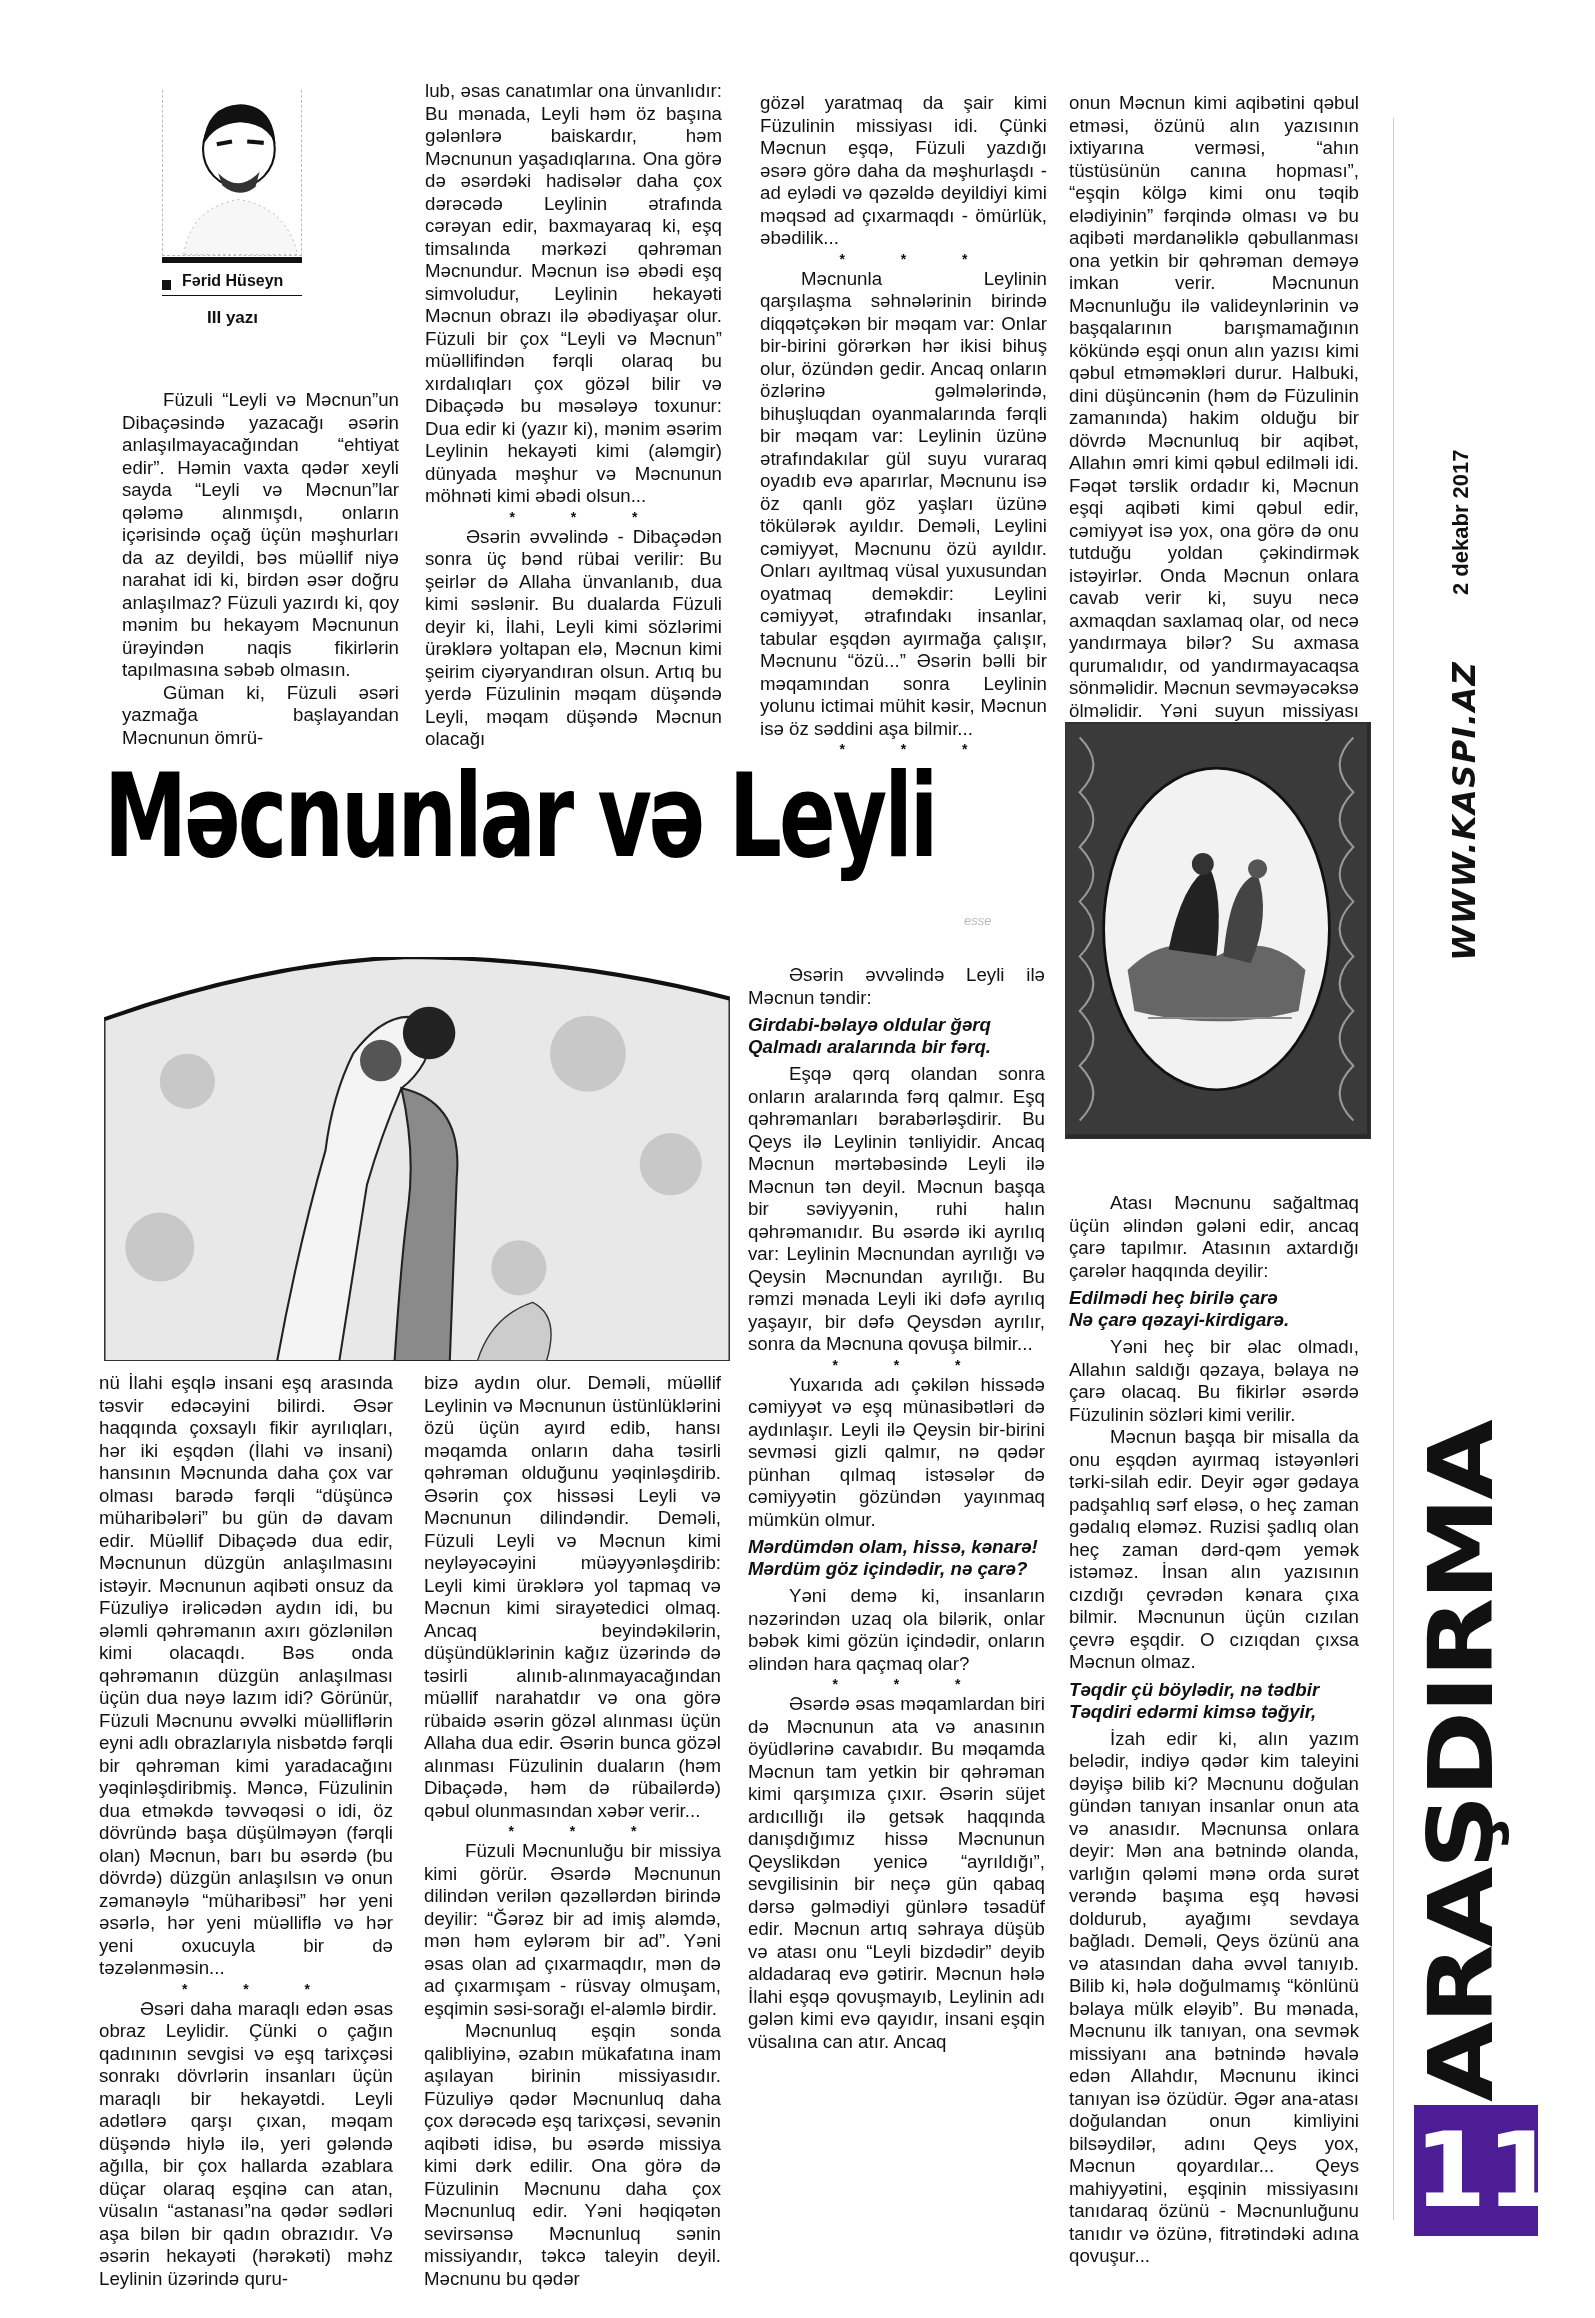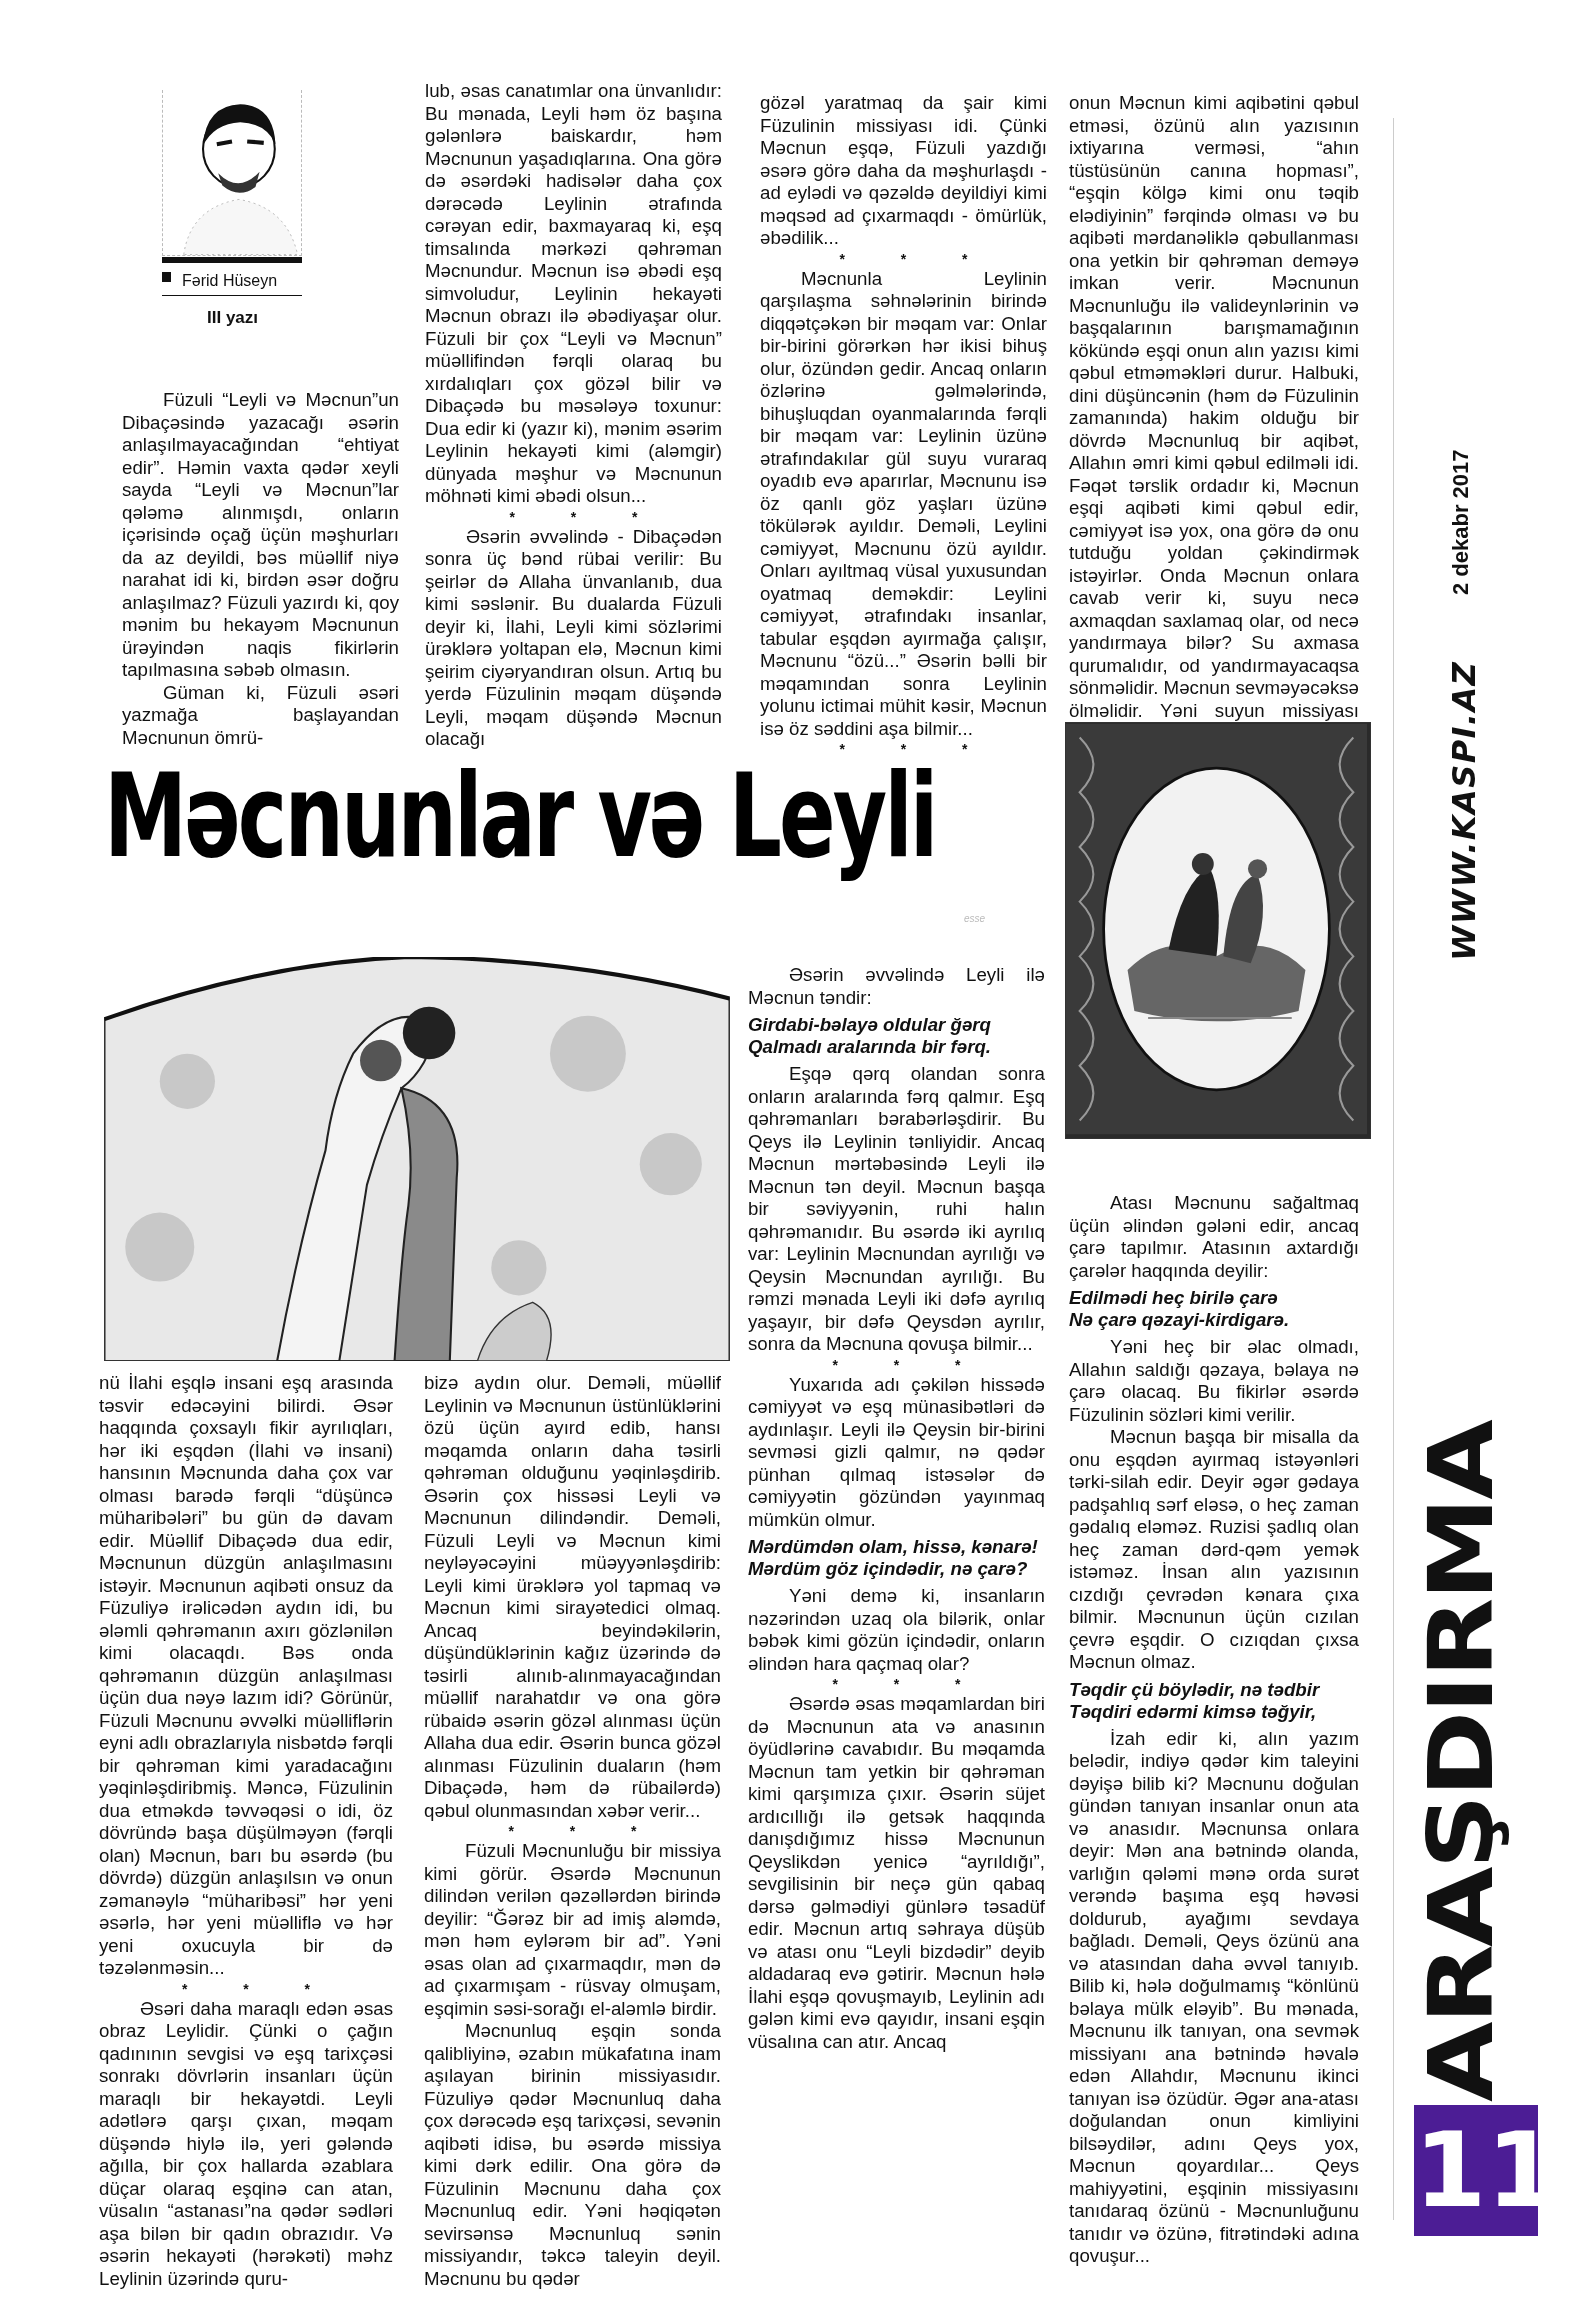--- a/index.html
+++ b/index.html
@@ -5,26 +5,26 @@
   html, body { margin:0; padding:0; background:#ffffff; }
   body { width:1596px; height:2319px; position:relative; overflow:hidden; color:#111; font-family:"Liberation Sans", sans-serif; }
   .col { position:absolute; font-family:"Liberation Sans", sans-serif; font-size:18.7px; line-height:22.5px; text-align:justify; color:#111; }
   .col p { margin:0; text-indent:41px; }
   .col p.noind { text-indent:0; }
   .stars { text-align:center; letter-spacing:26px; font-size:14px; line-height:18px; font-weight:bold; padding-left:26px; }
   .verse { font-style:italic; font-weight:bold; text-indent:0 !important; margin:5px 0 !important; line-height:22px; }
   .photo { position:absolute; left:162px; left:162px; top:90px; width:138px; height:165px; border:0.7px dashed #bbb; border-top:none; background:#fff; }
   .photo svg { width:100%; height:100%; }
   .byline-bar { position:absolute; left:162px; top:257px; width:140px; height:5.5px; background:#111; }
-  .byline { position:absolute; left:162px; top:272px; font-size:16px; font-weight:normal; display:flex; align-items:flex-start; gap:11px; }
+  .byline { position:absolute; left:162px; top:272px; font-size:16px; font-weight:bold; display:flex; align-items:flex-end; gap:11px; }
   .byline .sq { width:9px; height:9.7px; background:#111; display:inline-block; }
   .byline-rule { position:absolute; left:162px; top:295px; width:140px; height:1.4px; background:#111; }
   .part { position:absolute; left:191px; top:308px; width:83px; text-align:center; font-weight:bold; font-size:17px; }
   .headline { position:absolute; left:104px; top:754px; font-family:"DejaVu Sans", sans-serif; font-weight:bold; font-size:116px; line-height:124px; letter-spacing:-4.1px; transform:scaleX(0.72); transform-origin:left top; white-space:nowrap; color:#000; }
-  .essay-tag { position:absolute; left:964px; top:913px; font-size:10px; color:#bbb; font-style:italic; }
+  .essay-tag { position:absolute; left:964px; top:913px; font-size:13px; color:#bbb; font-style:italic; }
   .illus-left { position:absolute; left:104px; top:957px; width:626px; height:404px; }
   .illus-right { position:absolute; left:1065px; top:722px; width:304px; height:415px; border:1.4px solid #333; background:#2a2a2a; }
   .vrule { position:absolute; left:1393px; top:118px; width:1.4px; height:2102px; background:#ccc; }
   .rail-date { position:absolute; left:1448px; top:595px; transform:rotate(-90deg); transform-origin:left top; font-size:22px; font-weight:bold; white-space:nowrap; font-family:"Liberation Sans", sans-serif; }
   .rail-url { position:absolute; left:1445px; top:961px; transform:rotate(-90deg); transform-origin:left top; font-size:32px; font-weight:bold; font-style:italic; white-space:nowrap; letter-spacing:1.4px; font-family:"DejaVu Sans", sans-serif; }
   .rail-section { position:absolute; left:1410px; top:2102px; transform:rotate(-90deg); transform-origin:left top; font-size:104px; font-weight:bold; white-space:nowrap; font-family:"DejaVu Sans", sans-serif; transform:rotate(-90deg) scaleY(0.85); letter-spacing:-2.8px; }
   .rail-page { position:absolute; left:1414px; top:2105px; width:124px; height:131px; background:#4c1d95; color:#fff; font-size:104px; font-weight:bold; line-height:131px; text-align:center; font-family:"DejaVu Sans", sans-serif; }
 </style>
 </head>
 <body>

